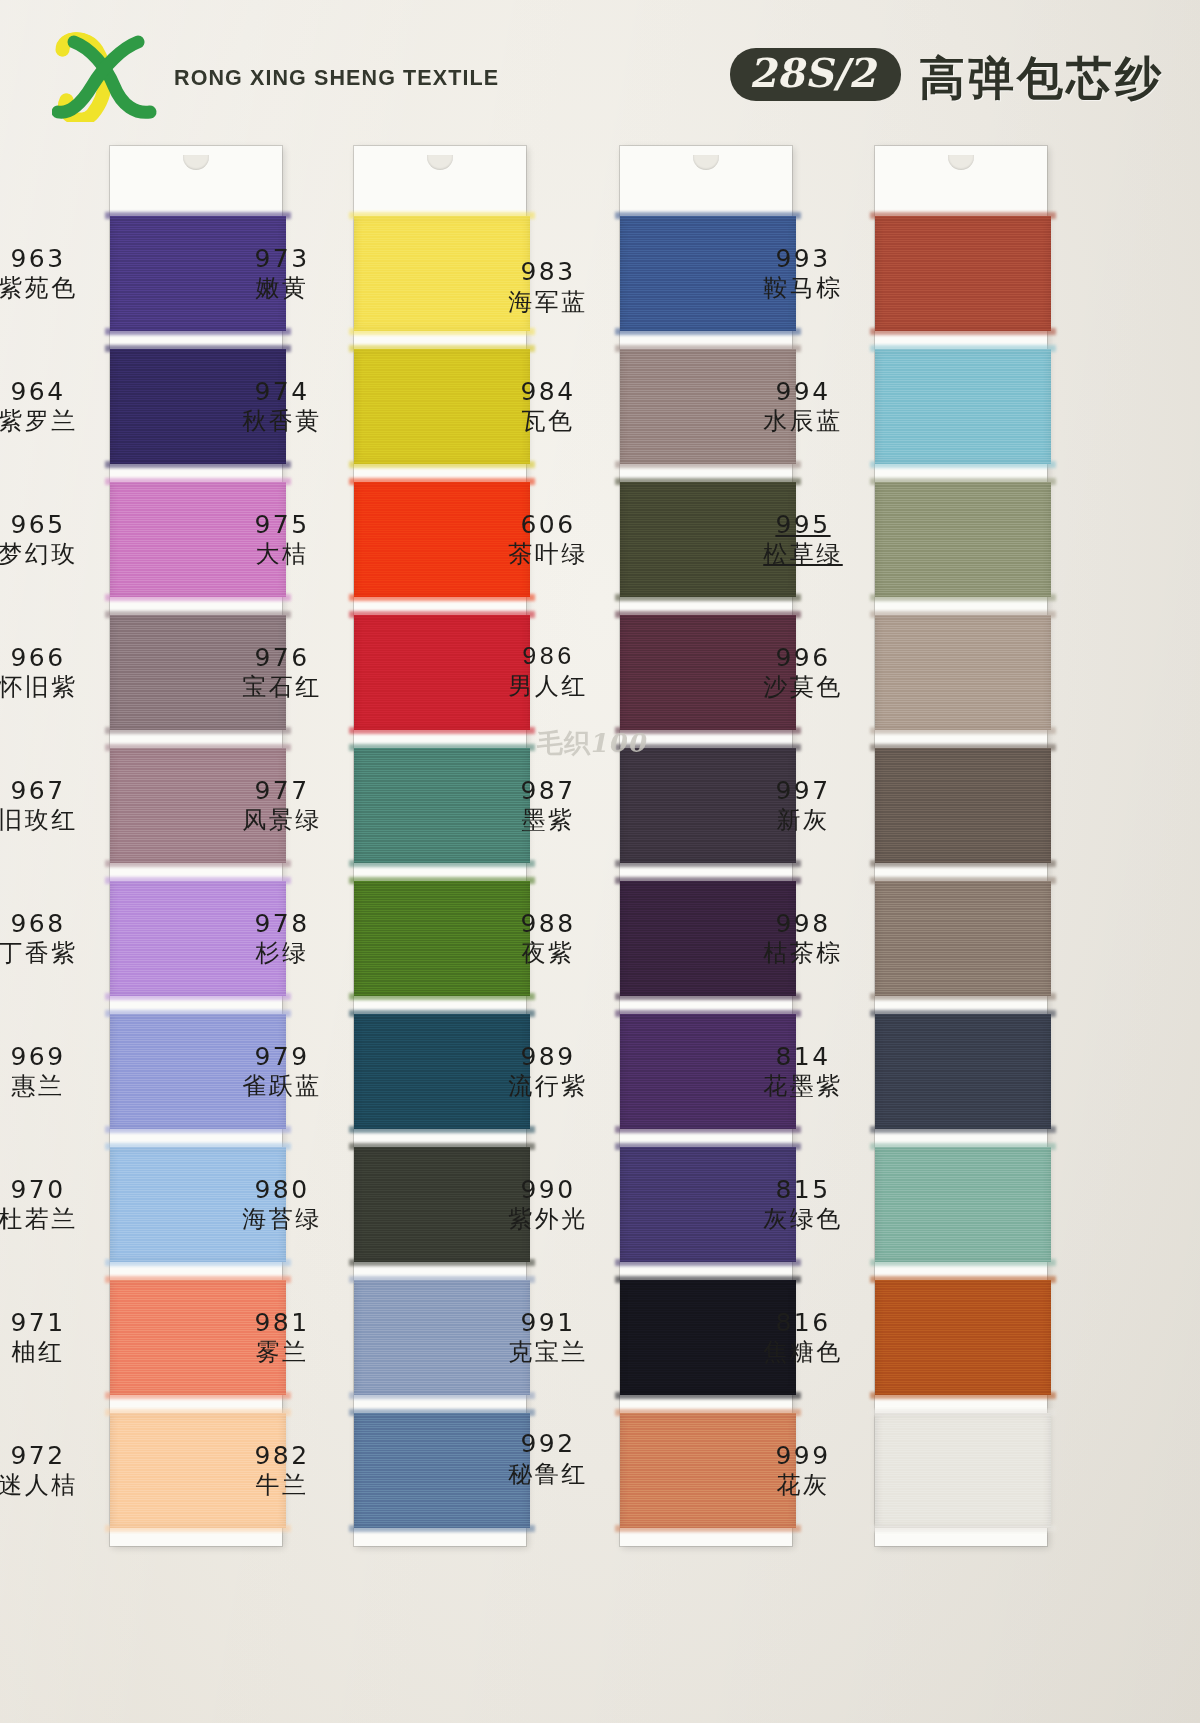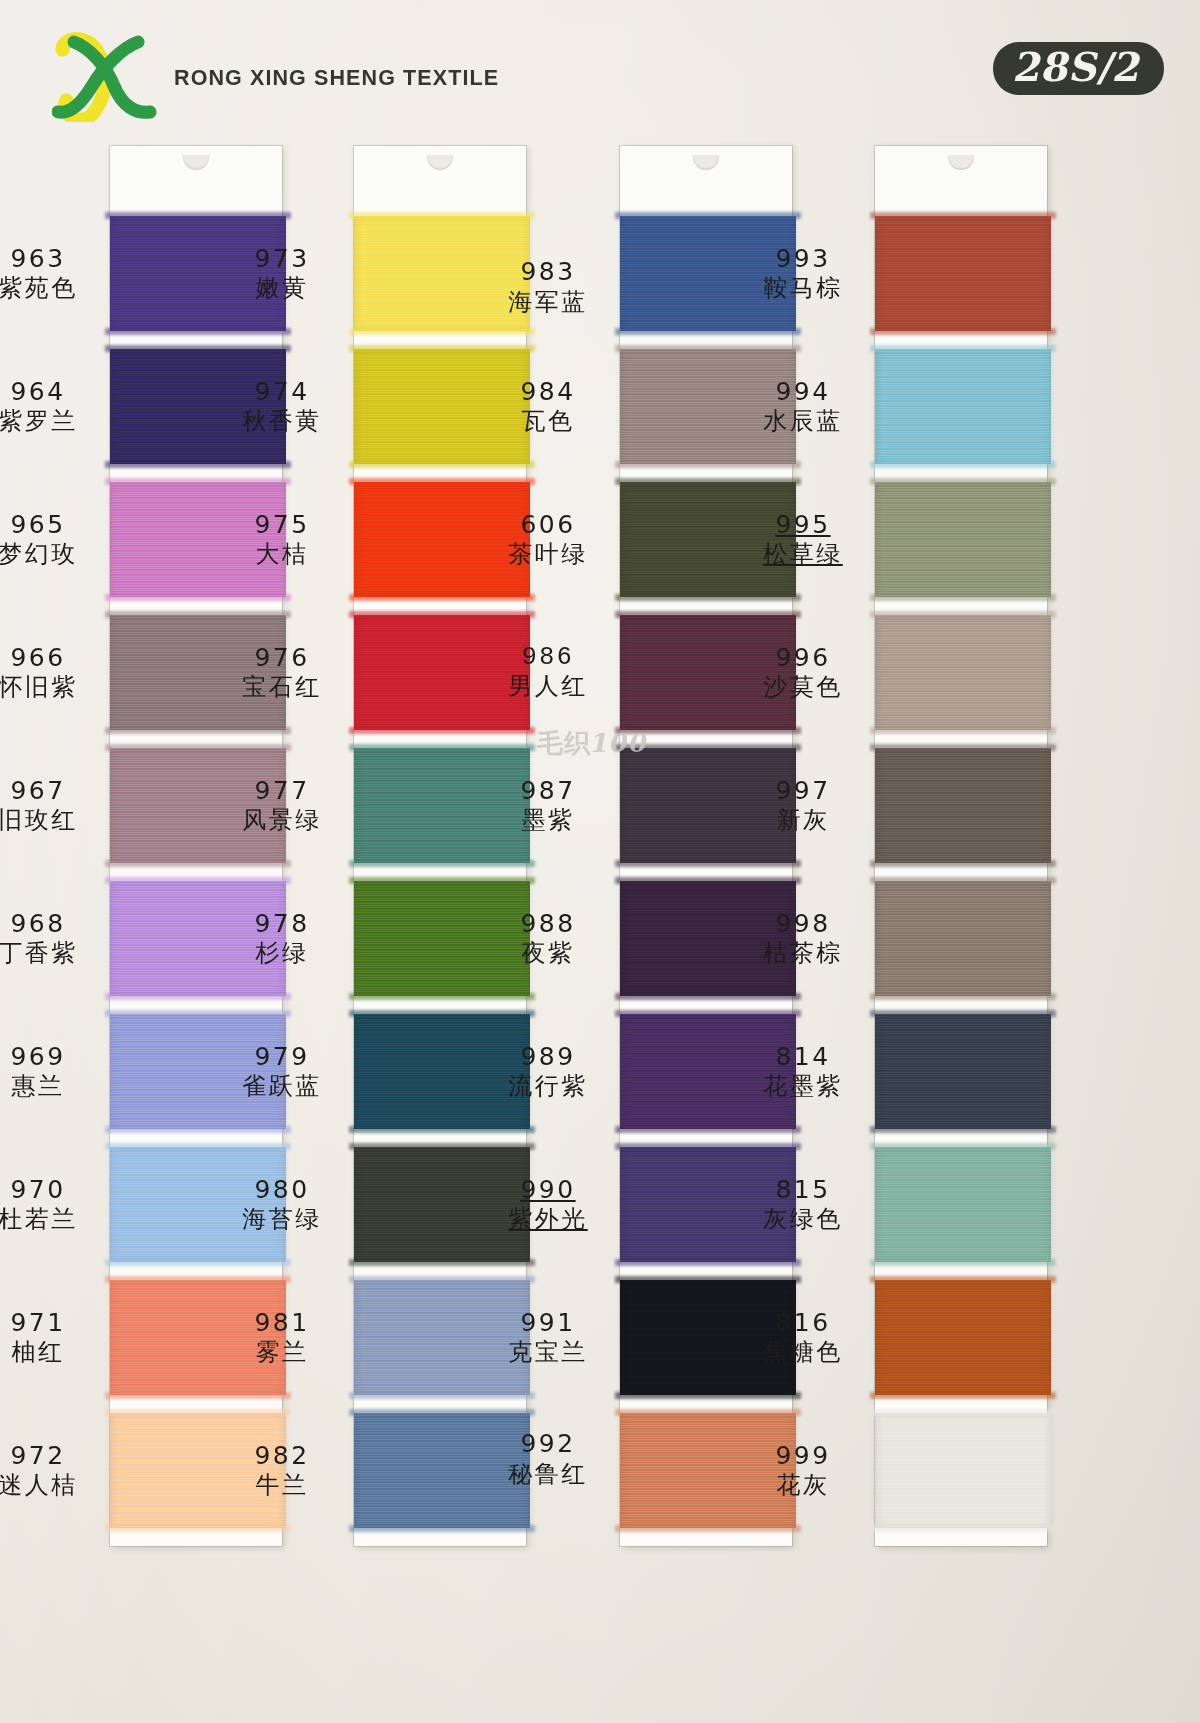--- a/index.html
+++ b/index.html
@@ -28,21 +28,21 @@
   .brand-text{display:flex;flex-direction:column;justify-content:center;}
   .brand-cn{
     font-size:53px;line-height:1.02;font-weight:700;color:#2e3228;
     letter-spacing:6px;font-family:"DejaVu Sans","Liberation Sans",sans-serif;
     text-shadow:1px 1px 0 rgba(255,255,255,.6);
   }
   .brand-en{
     font-size:21.5px;letter-spacing:1.1px;color:#33372d;font-weight:700;
     margin-top:5px;font-family:"Liberation Sans",sans-serif;
   }
-  .spec{position:absolute;right:36px;top:42px;display:flex;align-items:flex-start;}
+  .spec{position:absolute;right:36px;top:48px;display:flex;align-items:flex-start;}
   .spec-pill{
     background:#36392f;color:#f4f2ea;border-radius:26px;
     padding:4px 22px 7px 22px;font-size:40px;font-weight:700;font-style:italic;
     font-family:"DejaVu Serif","Liberation Serif",serif;letter-spacing:0px;
     line-height:1.05;
   }
   .spec-cn{
     margin-left:18px;font-size:46px;font-weight:700;color:#2e3228;letter-spacing:3px;
     text-shadow:1px 1px 0 rgba(255,255,255,.55);
   }
@@ -113,20 +113,21 @@
         <path d="M86 12 C70 18, 52 36, 40 56 C28 76, 16 84, 6 82" fill="none" stroke="#2f9a45" stroke-width="13" stroke-linecap="round"></path>
       </svg>
     </div>
     <div class="brand-text">
       <div class="brand-en">RONG XING SHENG  TEXTILE</div>
     </div>
   </div>
 
   <div class="spec">
     <div class="spec-pill">28S/2</div>
+    <div class="spec-cn">高弹包芯纱</div>
   </div>
 
 </div>
 
 <div class="columns" id="columns">
     <div class="column col0">
       <div class="card">
         <div class="swatch" style="top: 70px; height: 115px; background: rgb(75, 58, 131);">
           <div class="fuzz-t" style="background: rgb(75, 58, 131);"></div>
           <div class="fuzz-b" style="background: rgb(75, 58, 131);"></div>
@@ -348,21 +349,21 @@
           <div class="fuzz-b" style="background: rgb(75, 47, 99);"></div>
         </div>
         <div class="label left" style="top: 895.5px;">
           <div class="code">989</div>
           <div class="name">流行紫</div>
         </div>
         <div class="swatch" style="top: 1001px; height: 115px; background: rgb(70, 58, 112);">
           <div class="fuzz-t" style="background: rgb(70, 58, 112);"></div>
           <div class="fuzz-b" style="background: rgb(70, 58, 112);"></div>
         </div>
-        <div class="label left" style="top: 1028.5px; text-decoration: underline;">
+        <div class="label left" style="top: 1028.5px;">
           <div class="code">990</div>
           <div class="name">紫外光</div>
         </div>
         <div class="swatch" style="top: 1134px; height: 115px; background: rgb(22, 22, 30);">
           <div class="fuzz-t" style="background: rgb(22, 22, 30);"></div>
           <div class="fuzz-b" style="background: rgb(22, 22, 30);"></div>
         </div>
         <div class="label left" style="top: 1161.5px;">
           <div class="code">991</div>
           <div class="name">克宝兰</div>

